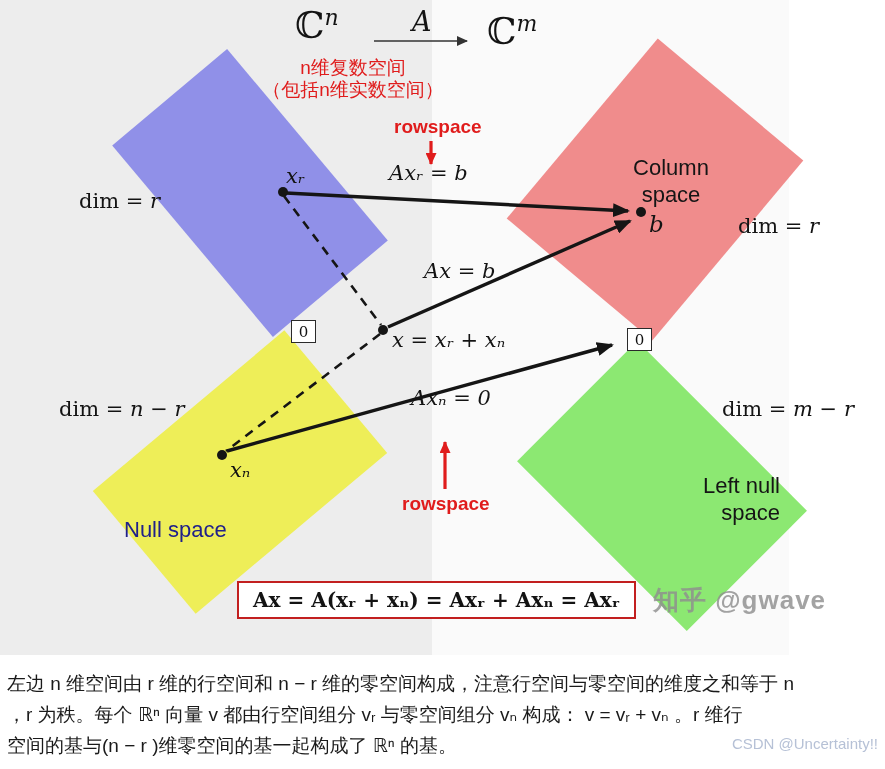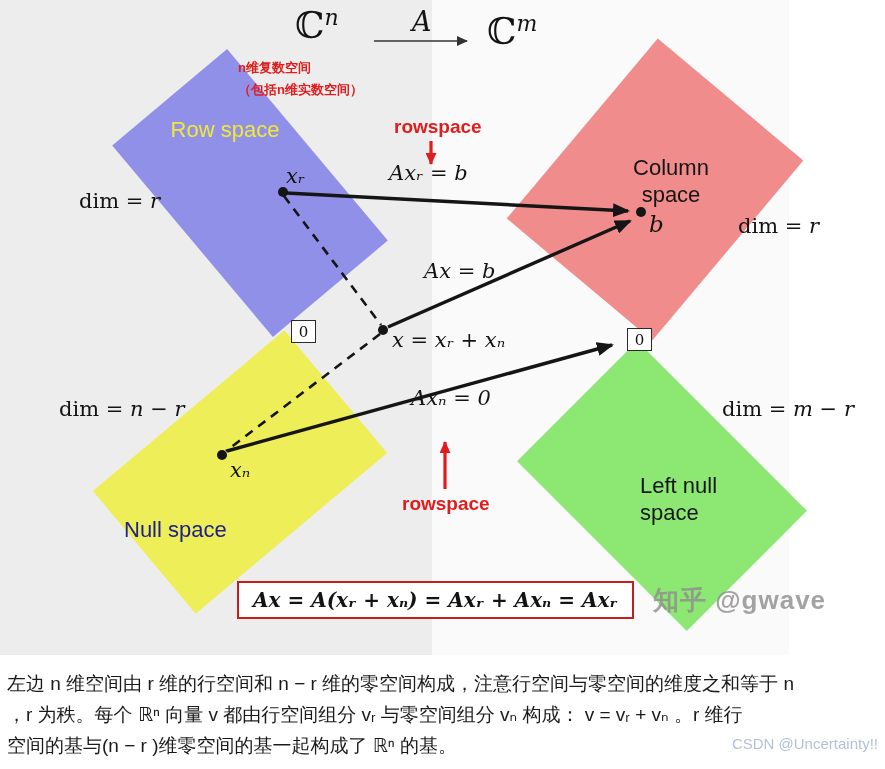--- a/index.html
+++ b/index.html
@@ -21,35 +21,35 @@
   .lbl { position:absolute; z-index:3; white-space:nowrap; }
 
   .math { font-family:"DejaVu Serif","DejaVu Sans","Liberation Serif",serif; font-style:italic; color:#131313; font-size:21px; }
   .dimlbl { font-family:"DejaVu Serif","DejaVu Sans","Liberation Serif",serif; font-size:21px; color:#131313; }
   .dimlbl i { font-style:italic; }
 
   .space-label { font-size:22px; }
   .row-label  { color:#f0e83a; width:160px; text-align:center; }
   .col-label  { color:#151515; width:118px; text-align:center; line-height:27px; }
   .null-label { color:#20208a; }
-  .lnull-label{ color:#151515; width:140px; text-align:left; line-height:27px; }
+  .lnull-label{ color:#151515; width:140px; text-align:right; line-height:27px; }
 
-  .rednote { color:#e01c1c; font-weight:bold; font-size:13px; line-height:22px; width:230px; }
+  .rednote { color:#e01c1c; font-weight:normal; font-size:19px; line-height:22px; text-align:center; width:230px; }
   .redword { color:#e01c1c; font-weight:bold; font-size:19px; }
 
   .bb { font-family:"DejaVu Serif","DejaVu Sans",serif; font-style:normal; font-size:37px; color:#131313; }
   .bb sup { font-family:"DejaVu Serif","DejaVu Sans",serif; font-style:italic; font-size:22px; vertical-align:super; }
   .map-a { font-family:"DejaVu Serif","DejaVu Sans",serif; font-style:italic; font-size:27px; color:#131313; }
 
   .zerobox { width:25px; height:23px; background:#ffffff; border:1.5px solid #2a2a2a;
              display:flex; align-items:center; justify-content:center; z-index:3;
              font-family:"DejaVu Serif",serif; font-size:15px; color:#131313; }
 
   .eqbox { border:2px solid #c21f1f; background:#ffffff; padding:5px 14px;
-           font-family:"DejaVu Serif","DejaVu Sans",serif; font-style:italic; font-weight:bold;
+           font-family:"DejaVu Serif","DejaVu Sans",serif; font-weight:bold;
            font-size:20px; color:#131313; }
 
   .zhihu { font-size:26px; font-weight:bold; color:#8f8f8f; opacity:.82; letter-spacing:1px; }
 
   .caption { position:absolute; left:0; top:655px; width:843px; height:114px; background:#ffffff;
              padding:13px 6px 0 7px; font-size:19px; color:#1a1a1a; }
   .caption div { line-height:31px; white-space:nowrap; }
 
   .csdn { position:absolute; right:7px; top:735px; font-size:15px; color:#b6c1d6; }
 </style>
@@ -100,21 +100,20 @@
     <span class="lbl bb" style="left:487px; top:10px;"><span>ℂ</span><sup>m</sup></span>
 
     <div class="lbl rednote" style="left:238px; top:57px;">
       <div>n维复数空间</div>
       <div>（包括n维实数空间）</div>
     </div>
 
     <span class="lbl redword" style="left:394px; top:116px;">rowspace</span>
     <span class="lbl redword" style="left:402px; top:493px;">rowspace</span>
 
-    <span class="lbl space-label row-label" style="left:145px; top:117px;">Row space</span>
     <div class="lbl space-label col-label" style="left:612px; top:106px;margin-top:48px;">
       <div>Column</div>
       <div>space</div>
     </div>
     <span class="lbl space-label null-label" style="left:124px; top:517px;">Null space</span>
     <div class="lbl space-label lnull-label" style="left:640px; top:472px;">
       <div>Left null</div>
       <div>space</div>
     </div>
 

